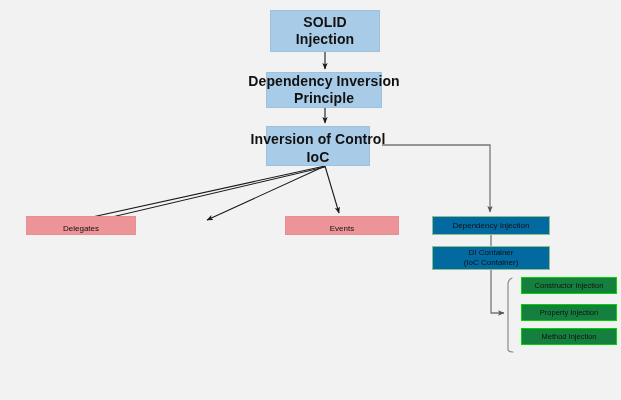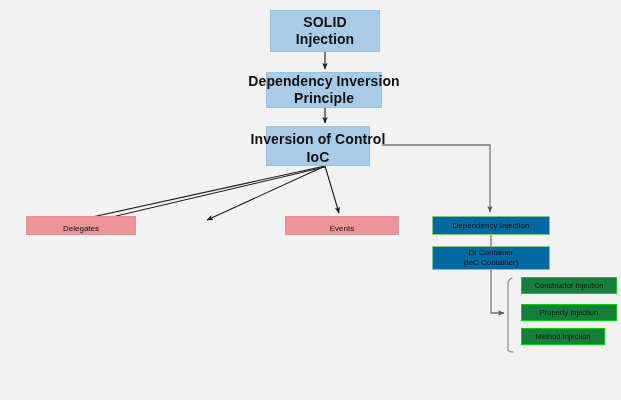--- a/index.html
+++ b/index.html
@@ -63,21 +63,21 @@
 
   #n-delegates { left:26px;  top:216px; width:110px; height:19px; }
   #n-locator   { left:155px; top:216px; width:114px; height:19px; }
   #n-events    { left:285px; top:216px; width:114px; height:19px; }
 
   #n-di        { left:432px; top:216px; width:118px; height:19px; }
   #n-dicont    { left:432px; top:246px; width:118px; height:24px; }
 
   #n-ctor   { left:521px; top:277px; width:96px; height:17px; }
   #n-prop   { left:521px; top:304px; width:96px; height:17px;align-items:center; }
-  #n-method { left:521px; top:328px; width:84px; height:17px; }
+  #n-method { left:521px; top:328px; width:96px; height:17px; }
 </style>
 </head>
 <body>
 
 <div id="canvas">
 
   <svg id="wires" viewBox="0 0 621 400" width="621" height="400" xmlns="http://www.w3.org/2000/svg">
     <defs>
       <marker id="ah-dark" markerWidth="7" markerHeight="7" refX="6" refY="3.1" orient="auto" markerUnits="userSpaceOnUse">
         <path d="M0,0.4 L6.4,3.1 L0,5.8 L1.5,3.1 Z" fill="#1a1a1a"></path>

